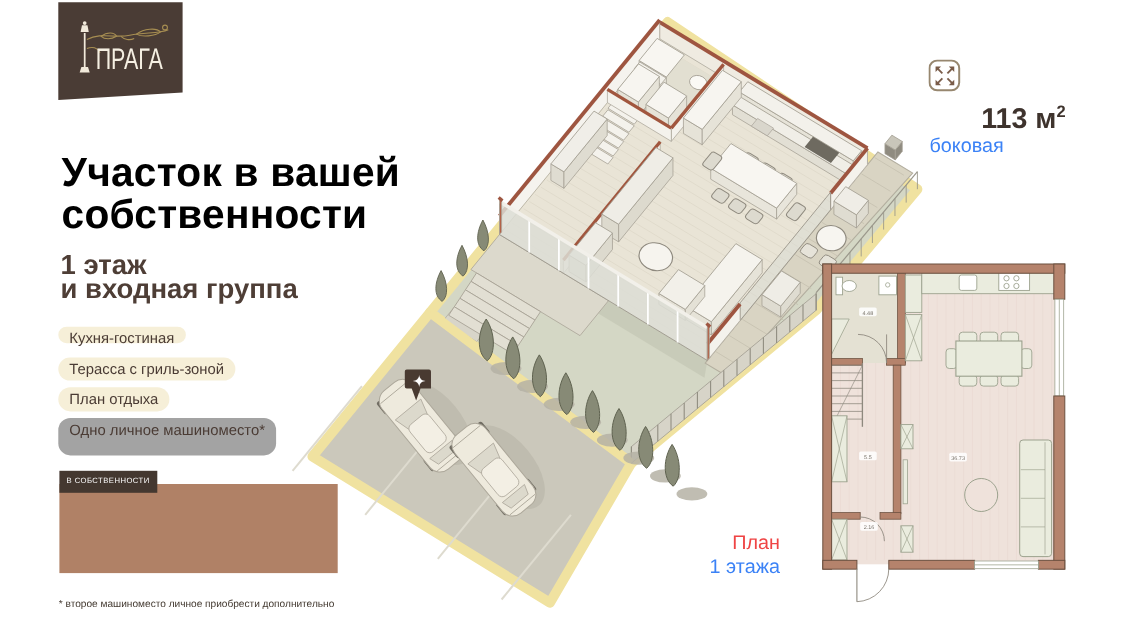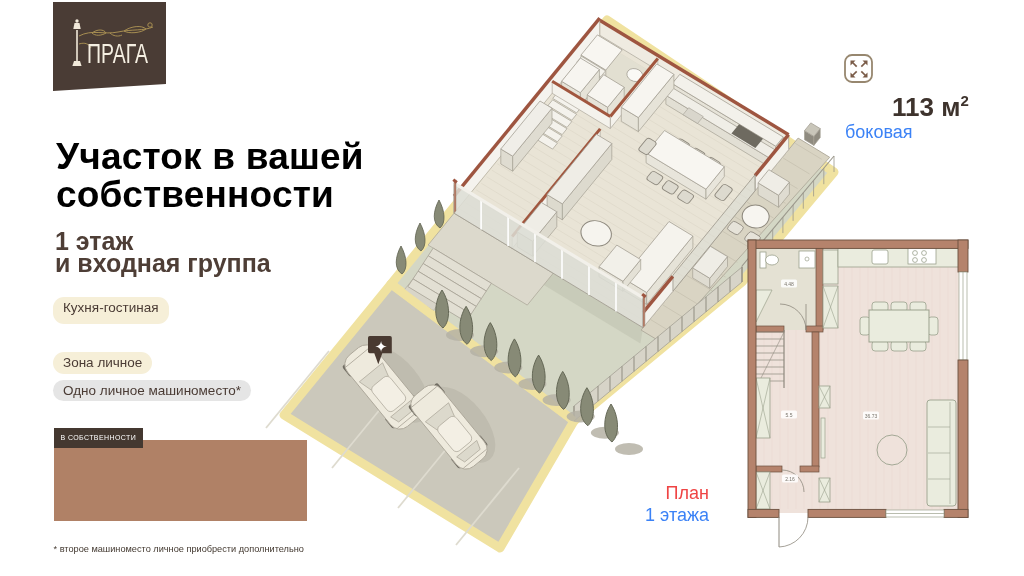--- a/index.html
+++ b/index.html
@@ -500,26 +500,27 @@
 <path d="M 110 33 C 113 36 118 37 122 35"></path>
 </g>
 
 <text x="87" y="63" font-size="27" fill="#F5EFE2" font-family="Liberation Sans,sans-serif" textLength="61" lengthAdjust="spacingAndGlyphs">ПРАГА</text>
 </svg>
 
 <div class="abs" style="left:56px;top:138px;font-size:37px;line-height:37.5px;font-weight:bold;color:#000000;letter-spacing:0.2px;">Участок в вашей<br>собственности</div>
 
 <div class="abs" style="left:55px;top:229.5px;font-size:25px;line-height:22.5px;font-weight:bold;color:#4E3E36;">1 этаж<br>и входная группа</div>
 
-<div class="abs" style="left:53px;top:297px;height:27px;line-height:21.5px;border-radius:11px;background:#F6EFD8;color:#4A3B34;font-size:13.5px;padding:0 10px;">Кухня-гостиная</div>
-
-
-<div class="abs" style="left:53px;top:352px;height:21.5px;line-height:21.5px;border-radius:11px;background:#F6EFD8;color:#4A3B34;font-size:13.5px;padding:0 10px;">Зона личное</div>
-
-<div class="abs" style="left:53px;top:379.5px;height:21px;line-height:21.5px;border-radius:11px;background:#e5e5e5;color:#4A3B34;font-size:13.5px;padding:0 10px;">Одно личное машиноместо*</div>
+<div class="abs" style="left:53px;top:297px;height:15px;line-height:21.5px;border-radius:11px;background:#F6EFD8;color:#4A3B34;font-size:13.5px;padding:0 10px;">Кухня-гостиная</div>
+
+<div class="abs" style="left:53px;top:324.5px;height:21.5px;line-height:21.5px;border-radius:11px;background:#F6EFD8;color:#4A3B34;font-size:13.5px;padding:0 10px;">Терасса с гриль-зоной</div>
+
+<div class="abs" style="left:53px;top:352px;height:21.5px;line-height:21.5px;border-radius:11px;background:#F6EFD8;color:#4A3B34;font-size:13.5px;padding:0 10px;">План отдыха</div>
+
+<div class="abs" style="left:53px;top:379.5px;height:34px;line-height:21.5px;border-radius:11px;background:#a3a3a3;color:#4A3B34;font-size:13.5px;padding:0 10px;">Одно личное машиноместо*</div>
 
 <div class="abs" style="left:53.5px;top:440px;width:253px;height:81px;background:#B08166;"></div>
 
 <div class="abs" style="left:53.5px;top:428px;height:20px;line-height:20px;background:#443830;color:#FFFFFF;font-size:7px;letter-spacing:0.4px;padding:0 7px;">В СОБСТВЕННОСТИ</div>
 
 
 <div class="abs" style="left:53.5px;top:543.5px;font-size:9.2px;color:#42382F;">* второе машиноместо личное приобрести дополнительно</div>
 
 <svg class="abs" style="left:844px;top:54px" width="30" height="30" viewBox="0 0 30 30">
 <rect x="1" y="1" width="27" height="27" rx="7" fill="none" stroke="#97876F" stroke-width="1.8"></rect>

